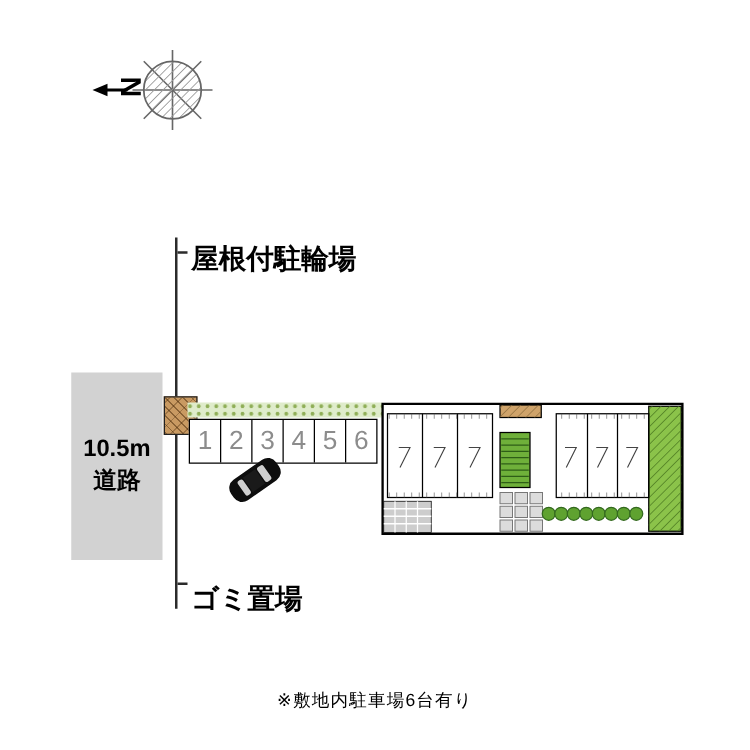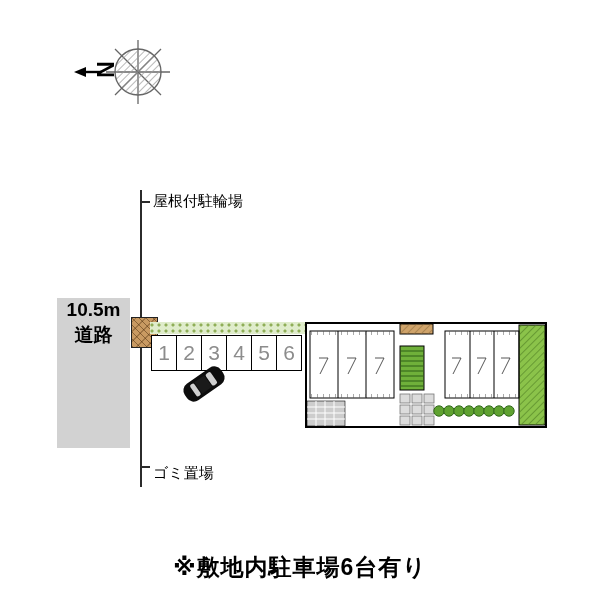--- a/index.html
+++ b/index.html
@@ -2,46 +2,46 @@
 <html><head>
 <meta charset="utf-8">
 <style>
   html,body{margin:0;padding:0}
   body{
     width:600px;height:600px;position:relative;background:#ffffff;
     font-family:"Liberation Sans","DejaVu Sans",sans-serif;color:#000;overflow:hidden;
   }
   .abs{position:absolute}
   .road{
-    background:#d2d2d2;display:flex;flex-direction:column;align-items:center;
+    background:#d2d2d2;display:flex;flex-direction:column;align-items:center;justify-content:center;
     font-size:19px;font-weight:600;line-height:1.3;text-align:center;
   }
   .leader{background:#2b2b2b}
-  .anno{font-size:15px;font-weight:400;white-space:nowrap}
+  .anno{font-size:22px;font-weight:700;white-space:nowrap}
   .shed{
     background-color:#c99a62;border:1.5px solid #222;box-sizing:border-box;
     background-image:
       repeating-linear-gradient(45deg, rgba(60,30,0,.45) 0 1px, transparent 1px 5px),
       repeating-linear-gradient(-45deg, rgba(60,30,0,.30) 0 1px, transparent 1px 7px);
   }
   .grass{
     background-color:#dfeccb;
     background-image:radial-gradient(circle at 2px 3px,#8fae57 1.3px,transparent 1.8px);
     background-size:7px 6px;
   }
   .stalls{
     display:flex;border:1.5px solid #000;box-sizing:border-box;background:#fff;
   }
   .stall{
     width:24px;height:34px;border-right:1.5px solid #000;display:flex;align-items:center;justify-content:center;
   }
   .stall:last-child{border-right:none}
   .stall span{font-size:21px;color:#8c8c8c}
   .north-label{font-size:23px;font-weight:700;transform:rotate(90deg)}
-  .footer-note{font-size:23px;font-weight:700;letter-spacing:1px;white-space:nowrap}
+  .footer-note{font-size:14px;font-weight:400;letter-spacing:1px;white-space:nowrap}
 </style>
 </head>
 <body>
 
 <svg class="abs" style="left:70px;top:40px" width="108" height="66" viewBox="0 0 108 66">
   <defs>
     <pattern id="hatchGray" width="5" height="5" patternUnits="userSpaceOnUse" patternTransform="rotate(45)">
       <line x1="0" y1="0" x2="0" y2="5" stroke="#9a9a9a" stroke-width="1.4"></line>
     </pattern>
   </defs>

